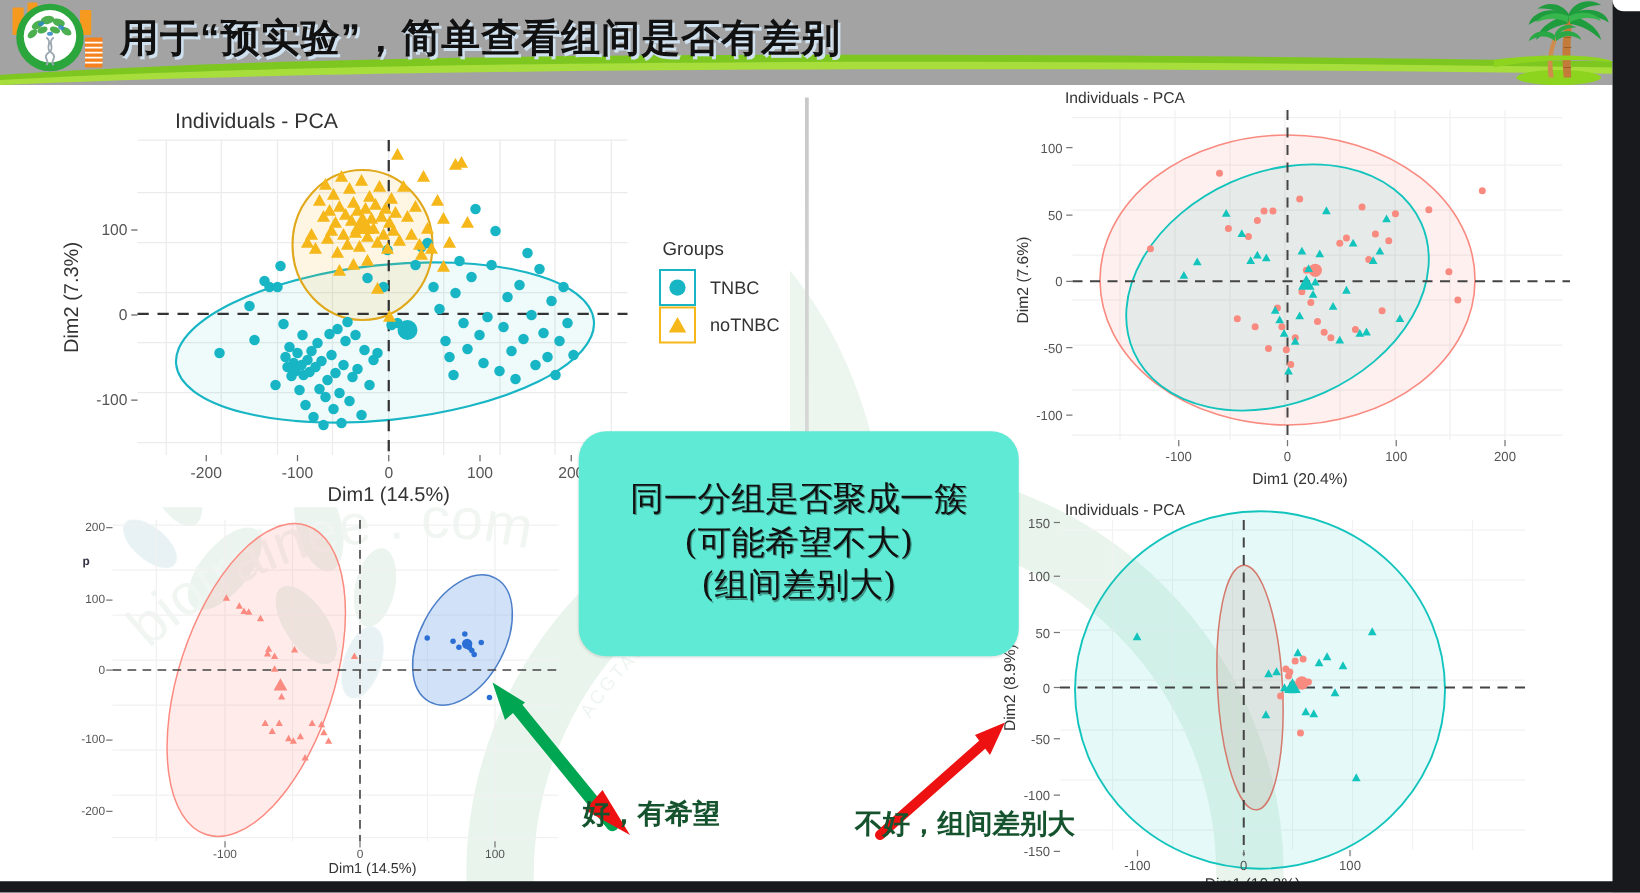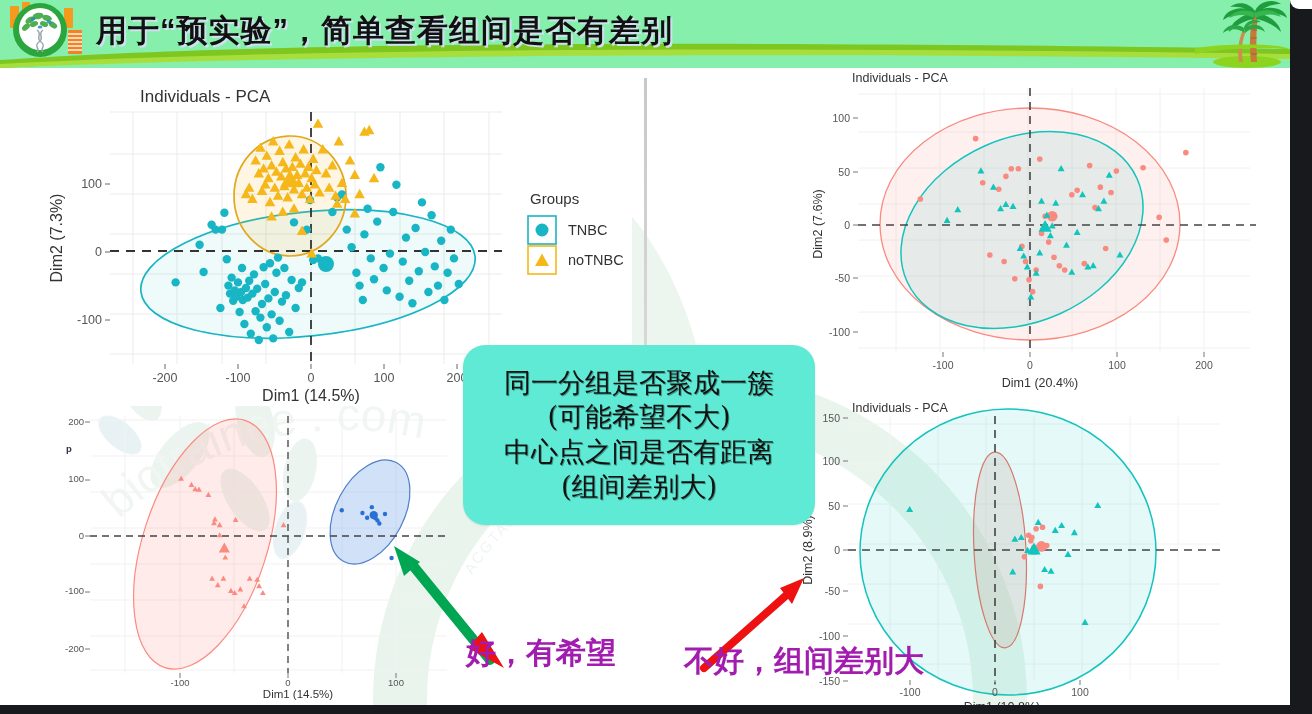--- a/index.html
+++ b/index.html
@@ -9,21 +9,21 @@
     font-family:"Liberation Sans","DejaVu Sans",sans-serif;
   }
   .stage{position:absolute;left:0;top:0;width:1312px;height:714px;overflow:hidden;background:#fff;}
 
   
   .edge-right{position:absolute;right:0;top:0;width:22px;height:714px;background:#17191c;z-index:90;}
   .edge-right:before{content:"";position:absolute;left:0;top:0;width:22px;height:9px;background:#fff;border-bottom-left-radius:9px;}
   .edge-bottom{position:absolute;left:0;bottom:0;width:1312px;height:9px;background:#17191c;z-index:90;}
 
   
-  .header{position:absolute;left:0;top:0;width:1290px;height:68px;z-index:40;background:#86efac;}
+  .header{position:absolute;left:0;top:0;width:1290px;height:68px;z-index:40;background:#a3a3a3;}
   .hdr-swoosh{position:absolute;left:0;top:40px;width:1290px;height:28px;overflow:hidden;}
   .hdr-swoosh svg{display:block;}
   .logo{position:absolute;left:2px;top:0px;width:86px;height:62px;}
   .title{
     position:absolute;left:96px;top:6px;width:1000px;height:50px;
     font-size:31px;font-weight:bold;color:#111;letter-spacing:1px;
     line-height:50px;white-space:nowrap;
     text-shadow:2px 2px 0 #cfe0ef;
   }
   .palm{position:absolute;left:1195px;top:0px;width:96px;height:68px;}
@@ -55,23 +55,23 @@
     font-family:"DejaVu Serif","Liberation Serif",serif;
     font-size:27px;color:#111;line-height:1.28;white-space:nowrap;
     text-shadow:1px 1px 0 rgba(0,0,0,.35);
   }
 
   
   .anno{position:absolute;z-index:60;}
   .arrow-green{left:386px;top:542px;width:126px;height:126px;}
   .arrow-red{left:692px;top:572px;width:120px;height:104px;}
   .red-text{
-    position:absolute;z-index:60;color:#a21caf;font-weight:bold;
-    font-size:30px;white-space:nowrap;line-height:1;
-    font-family:Liberation Mono, monospace;
+    position:absolute;z-index:60;color:#14532d;font-weight:bold;
+    font-size:22px;white-space:nowrap;line-height:1;
+    font-family:Liberation Sans, sans-serif;
   }
   .rt-good{left:466px;top:640px;}
   .rt-bad{left:684px;top:648px;}
 </style>
 </head>
 <body>
 
 <div class="stage">
 
   <div class="watermark">
@@ -637,21 +637,20 @@
         <line x1="290" y1="288" x2="290" y2="293"></line>
       </g>
       <text x="212" y="319" text-anchor="middle" font-family="'Liberation Sans',sans-serif" font-size="12.5" fill="#333">Dim1 (10.8%)</text>
       <text x="22" y="158" text-anchor="middle" transform="rotate(-90 22 158)" font-family="'Liberation Sans',sans-serif" font-size="12.5" fill="#333">Dim2 (8.9%)</text>
     </svg>
   </div>
 
   <div class="callout">
     <div class="ln">同一分组是否聚成一簇</div>
     <div class="ln">(可能希望不大)</div>
-    <div class="ln">中心点之间是否有距离</div>
     <div class="ln">(组间差别大)</div>
   </div>
 
   <div class="anno arrow-green">
     <svg width="126" height="126" viewBox="0 0 126 126">
       <line x1="104" y1="118" x2="24" y2="20" stroke="#00a651" stroke-width="10" stroke-linecap="round"></line>
       <polygon points="8,4 34,20 18,34" fill="#00a651"></polygon>
       <polygon points="118,126 82,106 96,90" fill="#ee1111"></polygon>
     </svg>
   </div>

